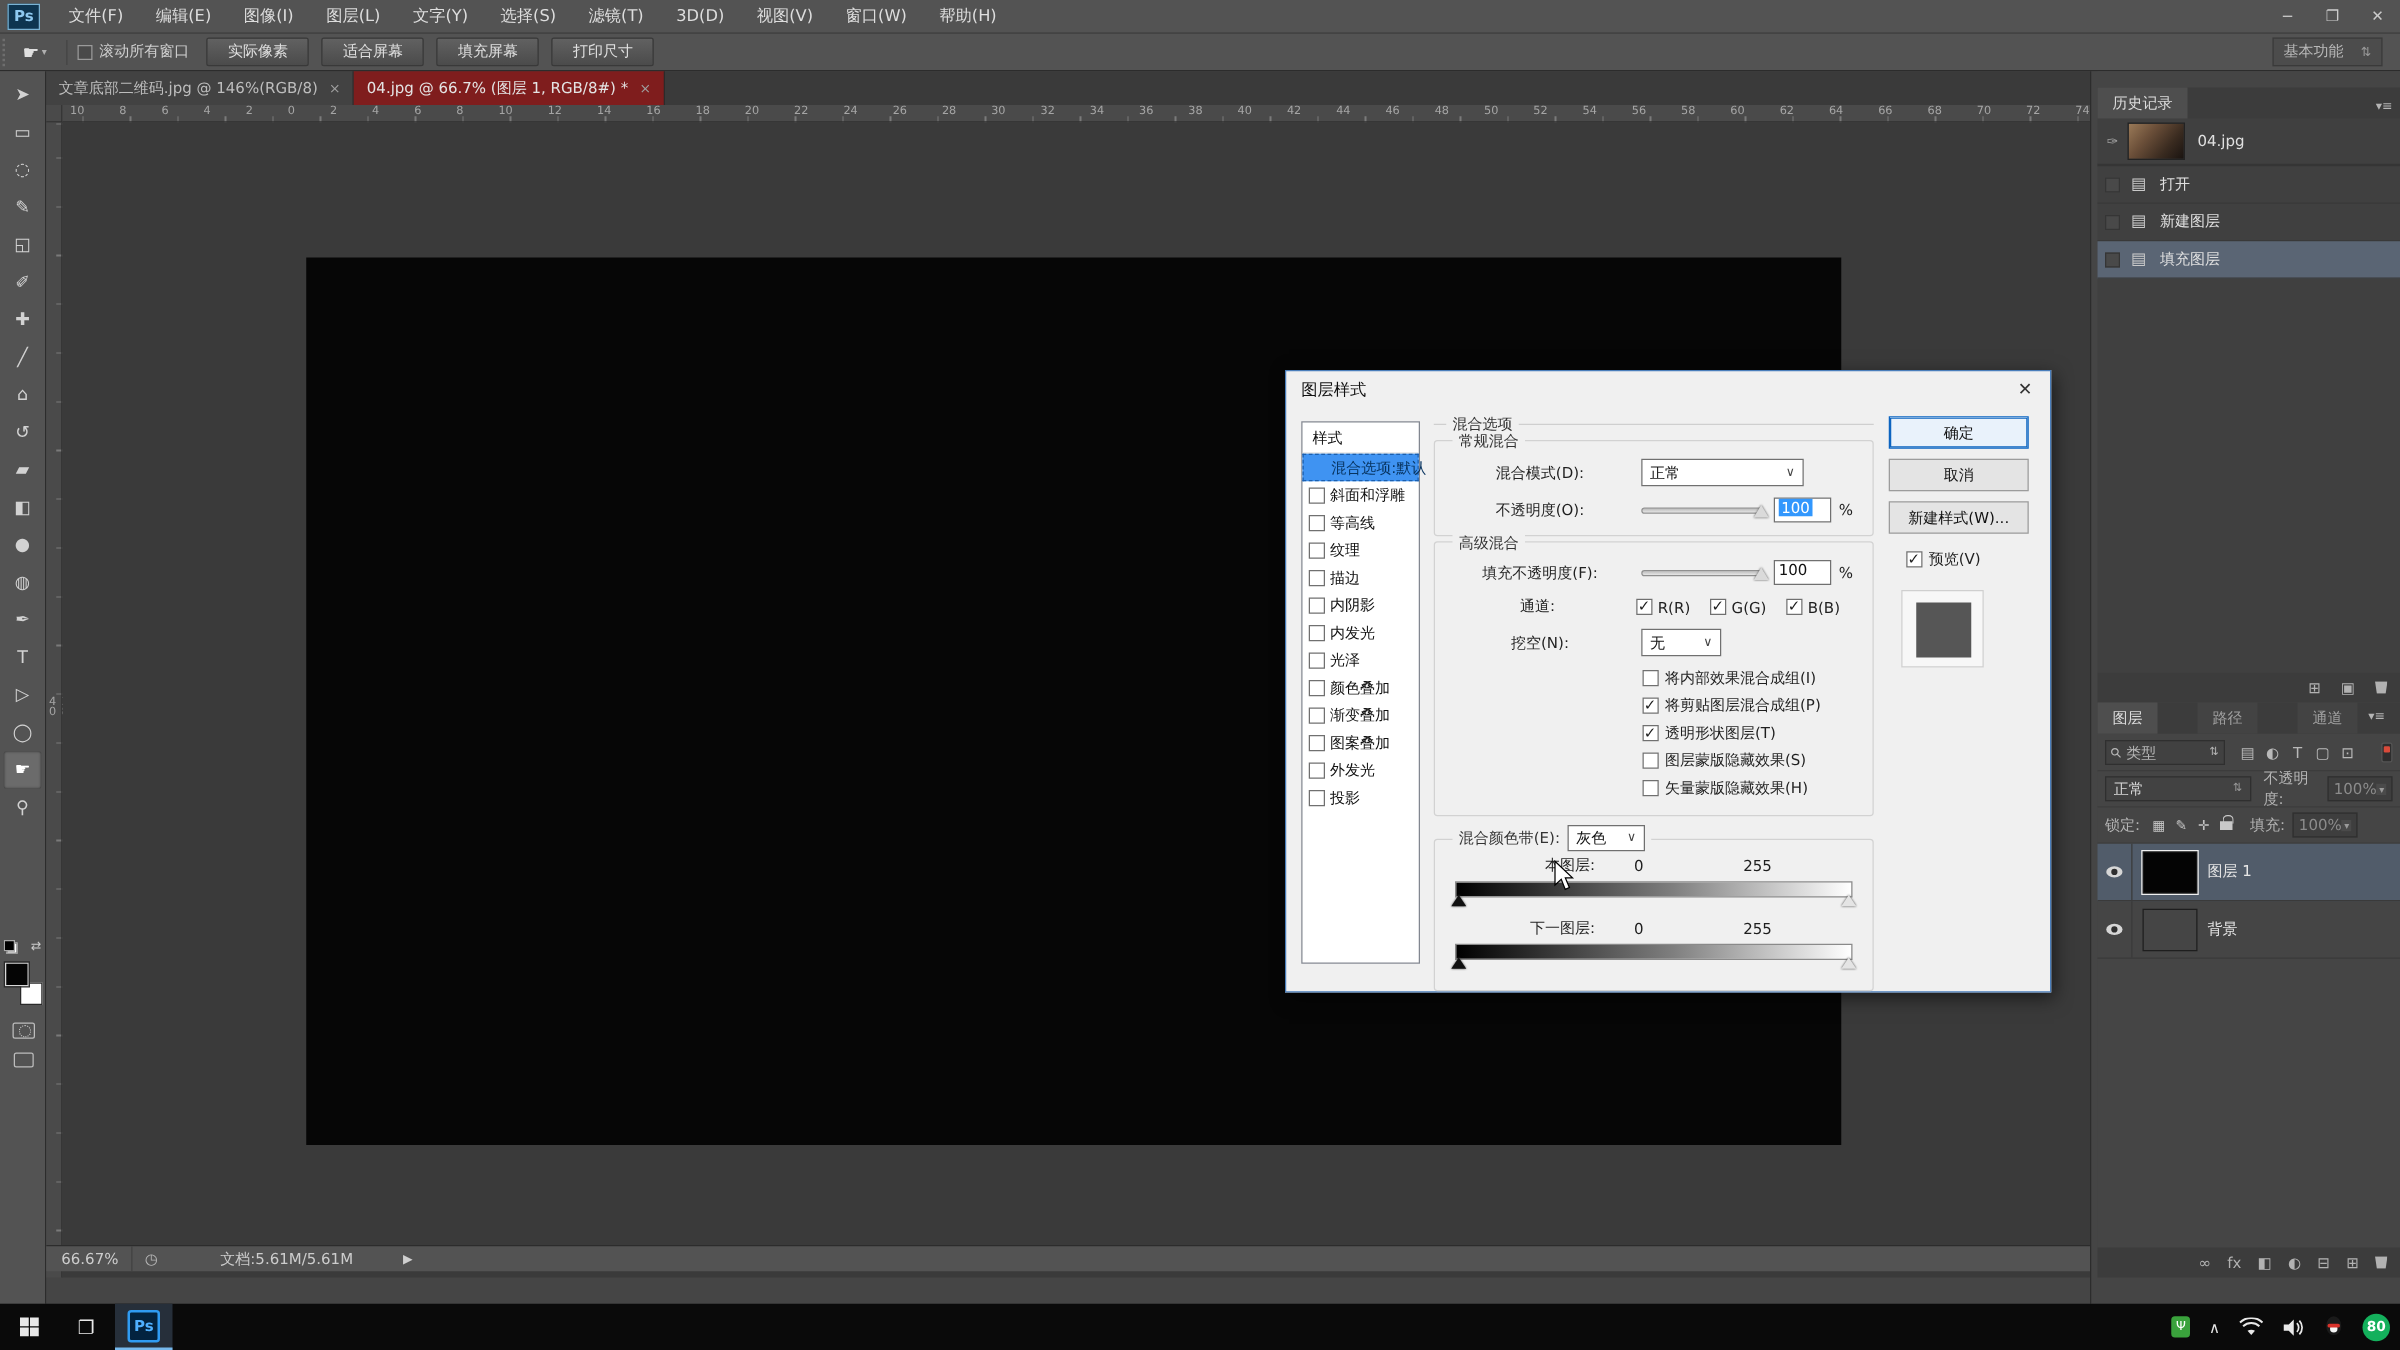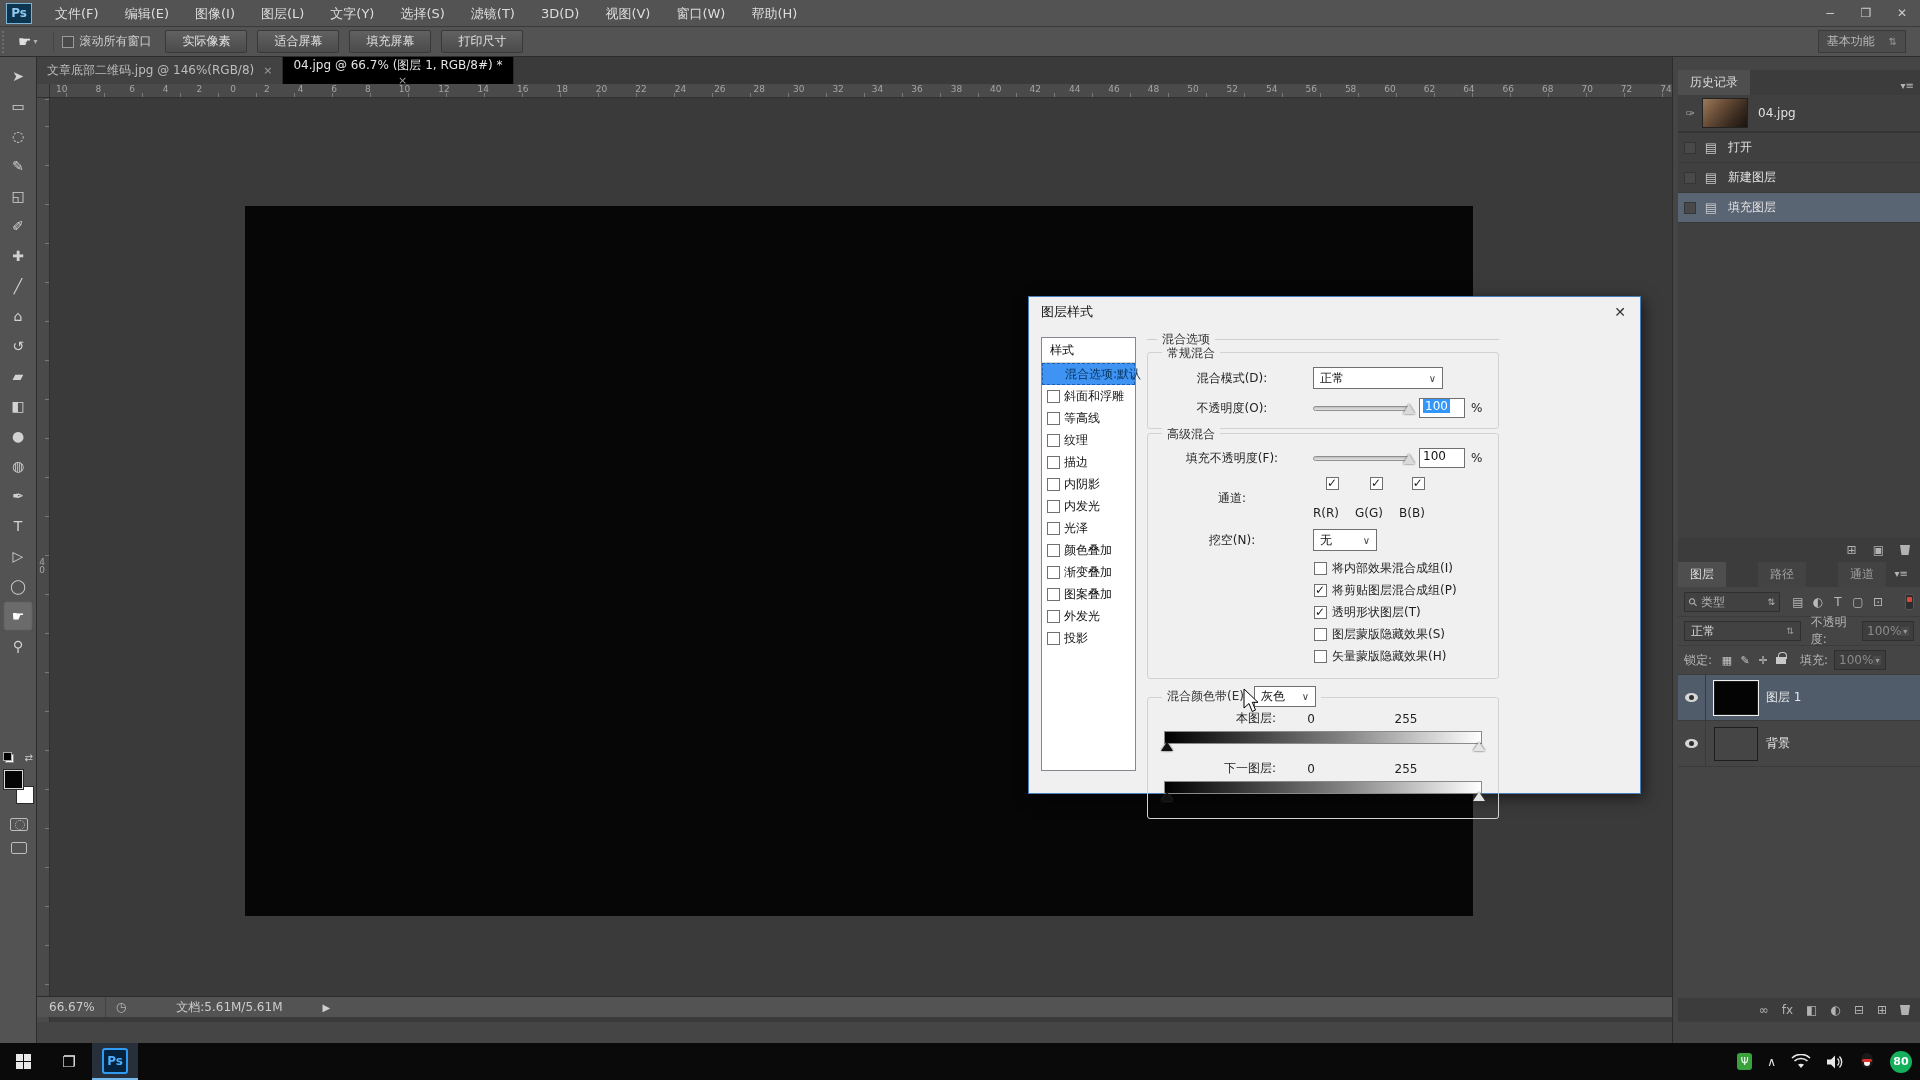--- a/index.html
+++ b/index.html
@@ -39,21 +39,21 @@
   #swatches { left:4px; top:770px; width:30px; height:34px; }
   #bg-swatch { position:absolute; right:0; bottom:0; width:18px; height:18px; background:#ffffff; border:1px solid #2a2a2a; }
   #fg-swatch { position:absolute; left:0; top:0; width:19px; height:19px; background:#050505; border:1px solid #d9d9d9; outline:1px solid #2a2a2a; }
   #qmask { left:10px; top:818px; width:18px; height:13px; border:1px solid #bdbdbd; border-radius:2px; }
   #qmask::after { content:""; position:absolute; left:4px; top:1px; width:8px; height:8px; border:1px dotted #bdbdbd; border-radius:50%; }
   #screenmode { left:11px; top:842px; width:16px; height:12px; border:1px solid #bdbdbd; border-radius:2px; }
 
   
   #tabbar { left:37px; top:57px; width:1641px; height:27px; background:#3a3a3a; display:flex; }
   .doc-tab { display:flex; align-items:center; padding:0 10px; font-size:12px; border-right:1px solid #2b2b2b; color:#bdbdbd; background:#424242; }
-  .doc-tab.active { background:#000000; color:#e4e4e4;flex-direction:column; }
+  .doc-tab.active { background:#7f1d1d; color:#e4e4e4; }
   .doc-tab .tab-close { margin-left:9px; font-size:11px; color:#9f9f9f; }
   #ruler-corner { left:37px; top:84px; width:13px; height:14px; background:#4a4a4a; border-right:1px solid #303030; border-bottom:1px solid #303030; }
   #ruler-h { left:50px; top:84px; width:1628px; height:14px; background:#4a4a4a; border-bottom:1px solid #303030;
     background-image:repeating-linear-gradient(to right, #7a7a7a 0 1px, transparent 1px 38px); background-position:16px 9px; background-size:100% 5px; background-repeat:repeat-x; }
   #ruler-h-nums { display:flex; justify-content:space-between; padding:0 6px; font-size:9px; color:#a5a5a5; line-height:11px; }
   #ruler-v { left:37px; top:98px; width:13px; height:924px; background:#4a4a4a; border-right:1px solid #303030;
     background-image:repeating-linear-gradient(to bottom, #7a7a7a 0 1px, transparent 1px 39px); background-position:8px 28px; background-size:5px 100%; background-repeat:repeat-y; }
   #ruler-v-nums { display:flex; flex-direction:column; justify-content:space-between; align-items:center; height:924px; padding:26px 0 16px 0; font-size:9px; color:#a5a5a5; writing-mode:vertical-rl; text-orientation:upright; letter-spacing:-2px; }
   #pasteboard { left:50px; top:98px; width:1628px; height:924px; background:#3a3a3a; }
   #canvas-image { left:245px; top:206px; width:1228px; height:710px; background:#060606; }
@@ -158,21 +158,21 @@
   .flabel { width:148px; text-align:center; margin-right:7px; font-size:12px; color:#1f1f1f; white-space:nowrap; }
   .wn-select { display:flex; align-items:center; background:#fff; border:1px solid #707070; height:22px; padding:0 6px; font-size:12px; color:#111; }
   .wn-select .chev { margin-left:auto; color:#444; font-size:10px; padding-left:10px; }
   .slider-track { position:relative; width:98px; height:5px; background:linear-gradient(#bdbdbd,#e6e6e6); border:1px solid #8f8f8f; border-radius:3px; margin-right:8px; }
   .slider-thumb { position:absolute; right:-5px; top:-3px; width:0; height:0; border-left:6px solid transparent; border-right:6px solid transparent; border-bottom:10px solid #dadada; filter:drop-shadow(0 0 1px #555); }
   .val-box { display:flex; align-items:flex-start; width:46px; height:20px; background:#fff; border:1px solid #707070; padding:0 3px; font-size:12px; color:#111; }
   .val-box .selhl { background:#3297fd; color:#fff; padding:0 2px; }
   .unit { margin-left:6px; font-size:12px; color:#1f1f1f; }
   .chk-row { display:flex; align-items:center; margin:0 0 5px 156px; font-size:12px; color:#1f1f1f; }
   .chk-row .wcheck { margin-right:5px; }
-  .chan-group { display:flex; align-items:flex-end; gap:16px; margin-right:16px; font-size:12px; color:#1f1f1f;flex-direction:column; }
+  .chan-group { display:flex; align-items:flex-start; gap:4px; margin-right:16px; font-size:12px; color:#1f1f1f; }
   #blendif-legend { position:absolute; top:-12px; left:14px; background:#f0f0f0; padding:0 5px; display:flex; align-items:center; font-size:12px; color:#333; }
   #blendif-legend .wn-select { width:62px; height:21px; margin-left:6px; }
   .bi-labels { display:flex; align-items:center; font-size:12px; color:#1f1f1f; margin:6px 0 4px 0; }
   .bi-name { width:118px; text-align:right; }
   .bi-min { width:70px; text-align:center; }
   .bi-max { width:120px; text-align:center; }
   .grad-wrap { position:relative; margin:0 6px 16px 6px; }
   .grad-bar { height:13px; border:1px solid #8a8a8a; background:linear-gradient(to right,#000 0%,#7f7f7f 55%,#fff 100%); }
   .bi-tri { position:absolute; top:11px; width:0; height:0; border-left:6px solid transparent; border-right:6px solid transparent; border-bottom:9px solid #101010; filter:drop-shadow(0 0 1px #444); }
   .bi-tri.left { left:-3px; }
@@ -754,20 +754,32 @@
             <div class="grad-wrap">
               <div class="grad-bar"></div>
               <span class="bi-tri left"></span>
               <span class="bi-tri right"></span>
             </div>
           </div>
         </div>
     </div>
   </div>
 
+  <div id="dlg-buttons">
+    <button class="dlg-btn primary">确定</button>
+    <button class="dlg-btn">取消</button>
+    <button class="dlg-btn">新建样式(W)...</button>
+    <div id="preview-row">
+      <span class="wcheck checked"></span>
+      <span>预览(V)</span>
+    </div>
+    <div id="preview-swatch">
+      <div id="preview-swatch-inner"></div>
+    </div>
+  </div>
 </div>
 
 <div id="taskbar" class="abs">
   <span id="start-btn">
       <span id="start-glyph"></span>
     </span>
   <span id="taskview-btn">❐</span>
   <span id="ps-task-btn">
     <span id="ps-task-tile">Ps</span>
   </span>

